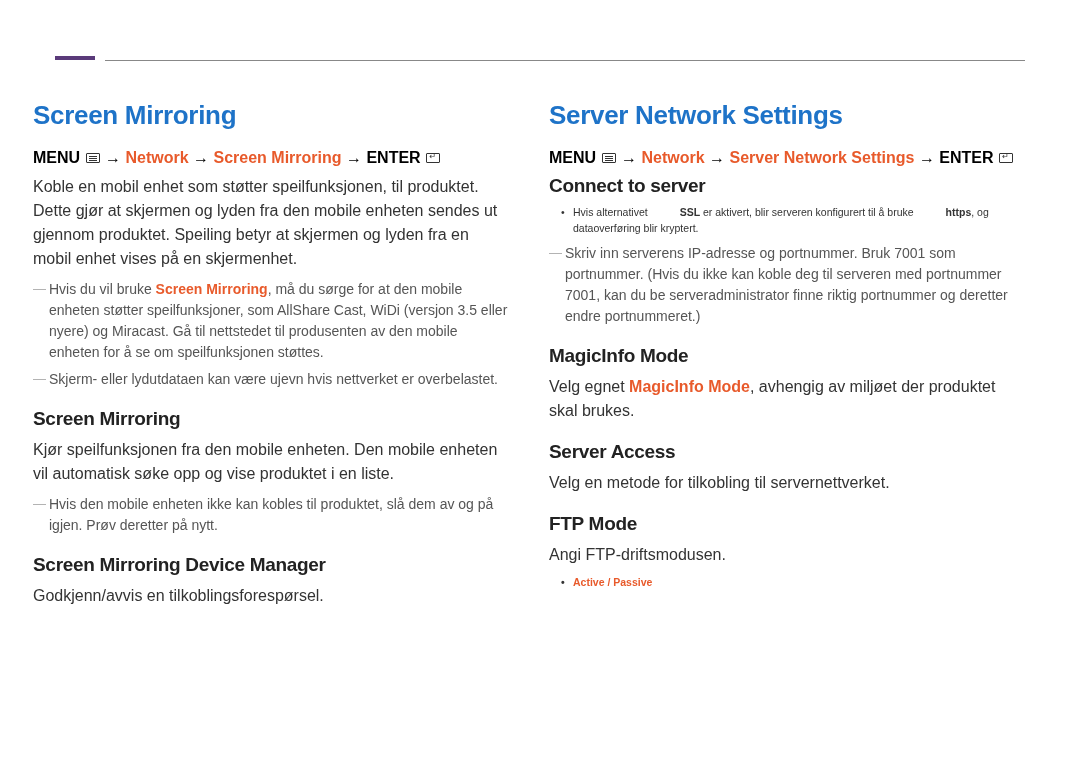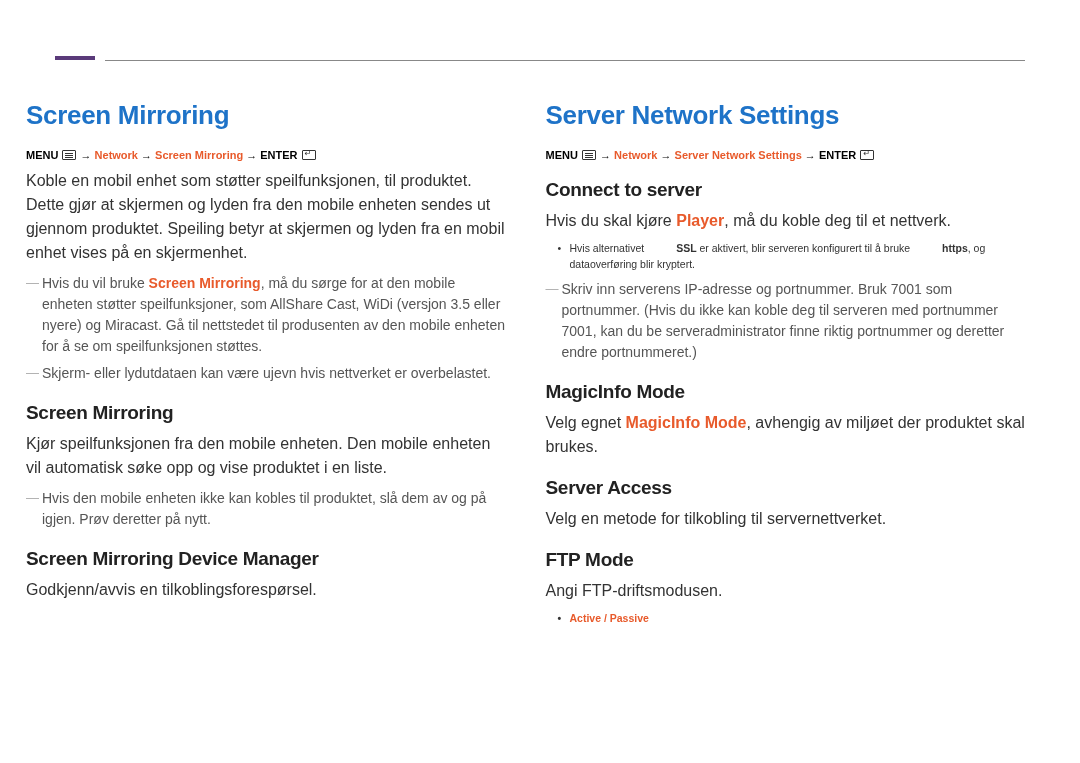--- a/index.html
+++ b/index.html
@@ -22,21 +22,21 @@
     .top-rule {
       position: absolute;
       top: 60px;
       left: 105px;
       right: 55px;
       height: 1px;
       background: #888;
     }
     .page {
       display: flex;
-      padding: 100px 55px 0 26px;
+      padding: 100px 55px 0 33px;
       gap: 40px;
     }
     .col {
       flex: 1;
       min-width: 0;
     }
     h1 {
       color: #1e73c8;
       font-weight: 600;
       font-size: 26px;
@@ -45,21 +45,21 @@
     }
     h2 {
       color: #222;
       font-weight: 600;
       font-size: 19px;
       margin-bottom: 8px;
       margin-top: 18px;
       letter-spacing: -0.3px;
     }
     .breadcrumb {
-      font-size: 11px;
+      font-size: 16px;
       margin-bottom: 8px;
       color: #000;
     }
     .breadcrumb .menu-label { font-weight: bold; }
     .breadcrumb .path-highlight { color: #e85a2b; font-weight: bold; }
     .menu-icon, .enter-icon {
       display: inline-block;
       vertical-align: middle;
       width: 14px;
       height: 10px;
@@ -180,24 +180,21 @@
       <span class="menu-icon"></span>
       <span>→</span>
       <span class="path-highlight">Network</span>
       <span>→</span>
       <span class="path-highlight">Server Network Settings</span>
       <span>→</span>
       <span class="menu-label">ENTER</span>
       <span class="enter-icon"></span>
     </div>
 
-    <h2 style="margin-top:18px">Connect to server</h2>
-    <p class="body">
-      <span>Hvis du skal kjøre </span><span class="inline-em">Player</span><span>, må du koble deg til et nettverk.</span>
-    </p>
+    <h2 style="margin-top:8px">Connect to server</h2>
     <ul class="bullets">
       <li>
         <span>Hvis alternativet </span><span class="em-black">SSL</span><span> er aktivert, blir serveren konfigurert til å bruke </span><span class="em-black">https</span><span>, og dataoverføring blir kryptert.</span>
       </li>
     </ul>
     <div class="note">Skriv inn serverens IP-adresse og portnummer. Bruk 7001 som portnummer. (Hvis du ikke kan koble deg til serveren med portnummer 7001, kan du be serveradministrator finne riktig portnummer og deretter endre portnummeret.)</div>
 
     <h2>MagicInfo Mode</h2>
     <p class="body">
       <span>Velg egnet </span><span class="inline-em">MagicInfo Mode</span><span>, avhengig av miljøet der produktet skal brukes.</span>

